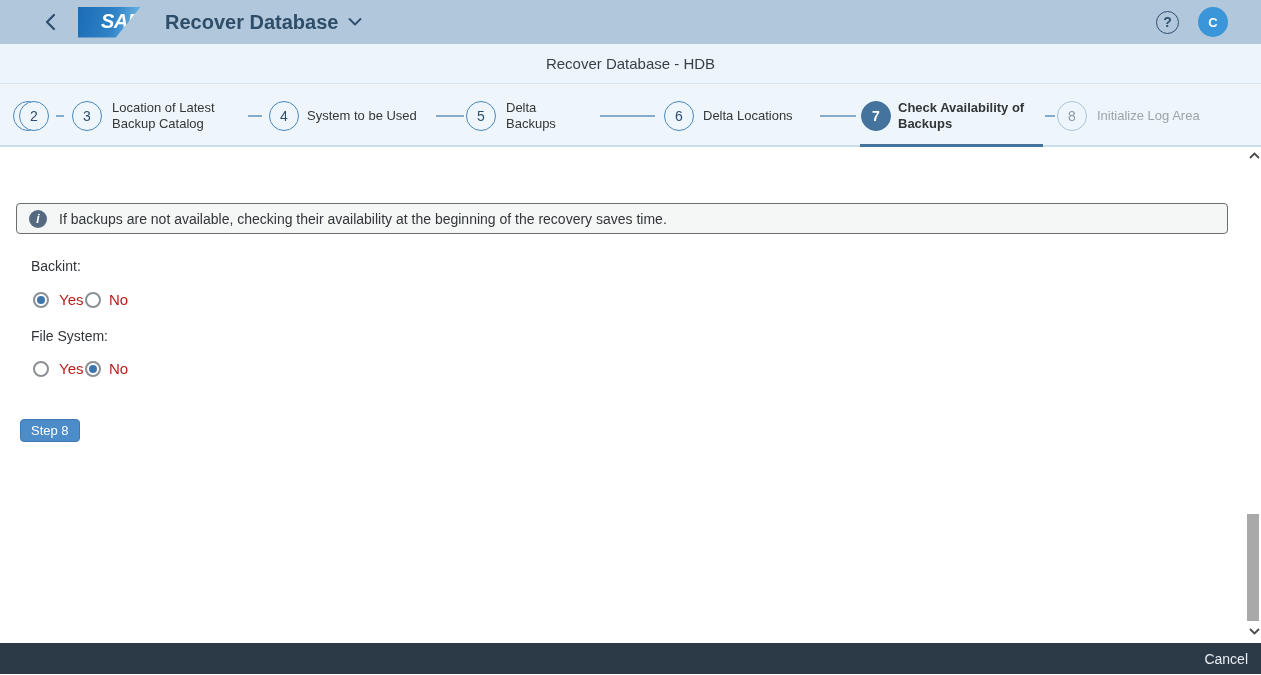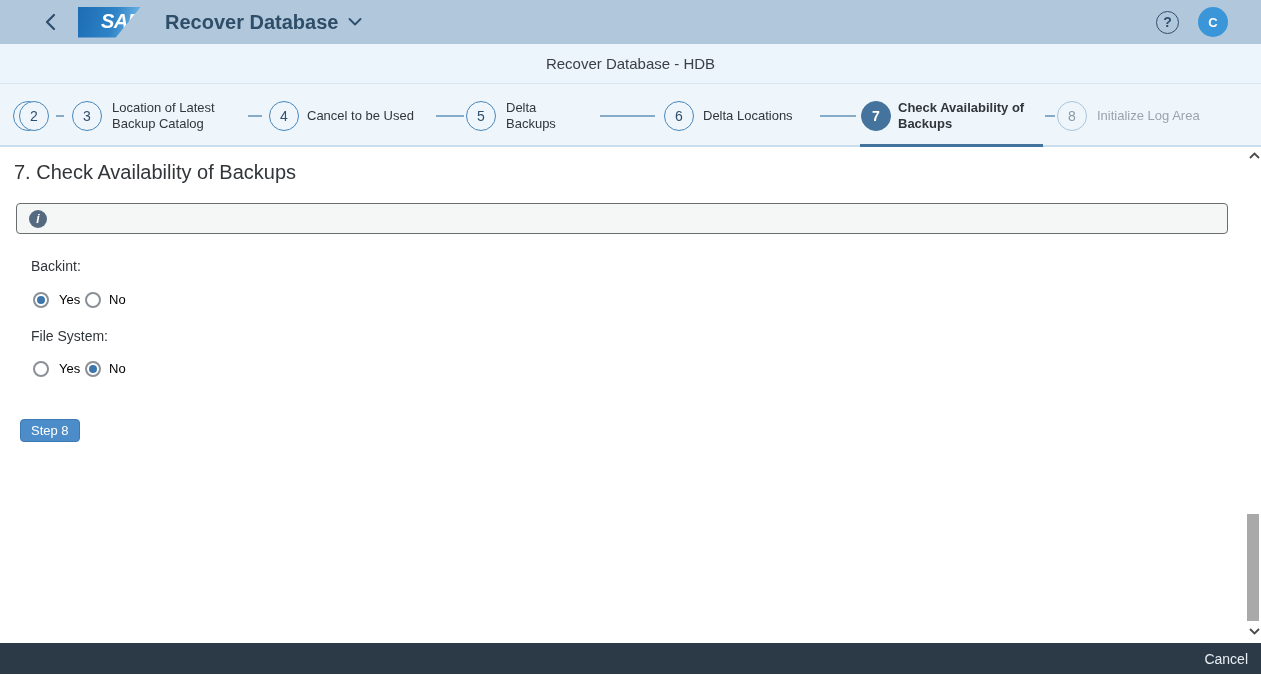--- a/index.html
+++ b/index.html
@@ -44,21 +44,21 @@
   .content { position:relative; height:496px; background:#fff; }
   .page-heading { position:absolute; left:14px; top:14px; font-size:20px; font-weight:normal; color:#32363a; }
   .info-strip { position:absolute; left:16px; top:56px; width:1212px; height:31px; background:#f4f7f5; border:1px solid #6a6d70;
                 border-radius:4px; display:flex; align-items:center; }
   .info-icon { margin-left:12px; width:18px; height:18px; border-radius:50%; background:#556a80; color:#fff; font-size:12px;
                font-weight:bold; font-style:italic; display:flex; align-items:center; justify-content:center; flex:0 0 auto; }
   .info-text { margin-left:12px; font-size:14px; color:#32363a; }
   .field-label { position:absolute; left:31px; font-size:14px; color:#32363a; }
   .radio { position:absolute; width:16px; height:16px; border-radius:50%; border:2px solid #8a9096; background:#fff; cursor:pointer; }
   .radio.selected::after { content:""; position:absolute; left:2px; top:2px; width:8px; height:8px; border-radius:50%; background:#3d76ad; }
-  .radio-label { position:absolute; font-size:13px; color:#000000; line-height:16px; cursor:pointer; }
+  .radio-label { position:absolute; font-size:15px; color:#b91c1c; line-height:16px; cursor:pointer; }
   .next-btn { position:absolute; left:20px; top:272px; height:23px; padding:0 10px; background:#4c8cc9; border:1px solid #3c7ab5;
               border-radius:4px; color:#fff; font-size:13px; font-family:"Liberation Sans",sans-serif; cursor:pointer; }
 
   
   .scrollbar { position:absolute; right:0; top:0; width:15px; height:100%; }
   .scroll-arrow { position:absolute; left:2px; width:12px; height:10px; display:flex; align-items:center; justify-content:center; cursor:pointer; }
   .scroll-arrow.up { top:3px; }
   .scroll-arrow.down { top:479px; }
   .scroll-thumb { position:absolute; left:1px; top:367px; width:12px; height:107px; background:#a9a9a9; cursor:grab; }
 
@@ -110,21 +110,21 @@
     <div class="wcircle" style="left:72px">
       <span>3</span>
     </div>
     <div class="wlabel two" style="left:112px;width:118px">Location of Latest Backup Catalog</div>
 
     <div class="wline" style="left:248px;width:14px"></div>
 
     <div class="wcircle" style="left:269px">
       <span>4</span>
     </div>
-    <div class="wlabel one" style="left:307px">Cancel to be Used</div>
+    <div class="wlabel one" style="left:307px">System to be Used</div>
 
     <div class="wline" style="left:436px;width:28px"></div>
 
     <div class="wcircle" style="left:466px">
       <span>5</span>
     </div>
     <div class="wlabel two" style="left:506px;width:62px">Delta Backups</div>
 
     <div class="wline" style="left:600px;width:55px"></div>
 
@@ -144,26 +144,26 @@
 
     <div class="wcircle disabled" style="left:1057px">
       <span>8</span>
     </div>
     <div class="wlabel one disabled" style="left:1097px">Initialize Log Area</div>
 
     <div class="active-underline"></div>
   </div>
 
   <div class="content">
-    <h1 class="page-heading">7. Check Availability of Backups</h1>
 
     <div class="info-strip">
       <div class="info-icon">
         <span>i</span>
       </div>
+      <span class="info-text">If backups are not available, checking their availability at the beginning of the recovery saves time.</span>
     </div>
 
     <div class="field-label" style="top:111px">Backint:</div>
     <div class="radio selected" style="left:33px;top:145px"></div>
     <div class="radio-label" style="left:59px;top:145px">Yes</div>
     <div class="radio" style="left:85px;top:145px"></div>
     <div class="radio-label" style="left:109px;top:145px">No</div>
 
     <div class="field-label" style="top:181px">File System:</div>
     <div class="radio" style="left:33px;top:214px"></div>

